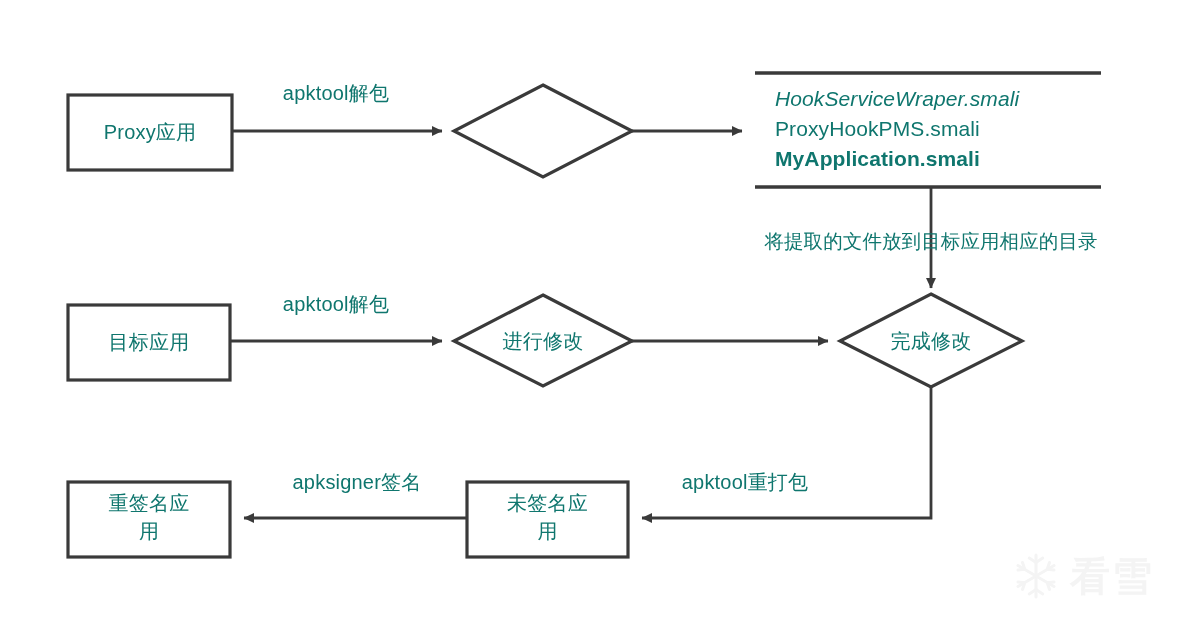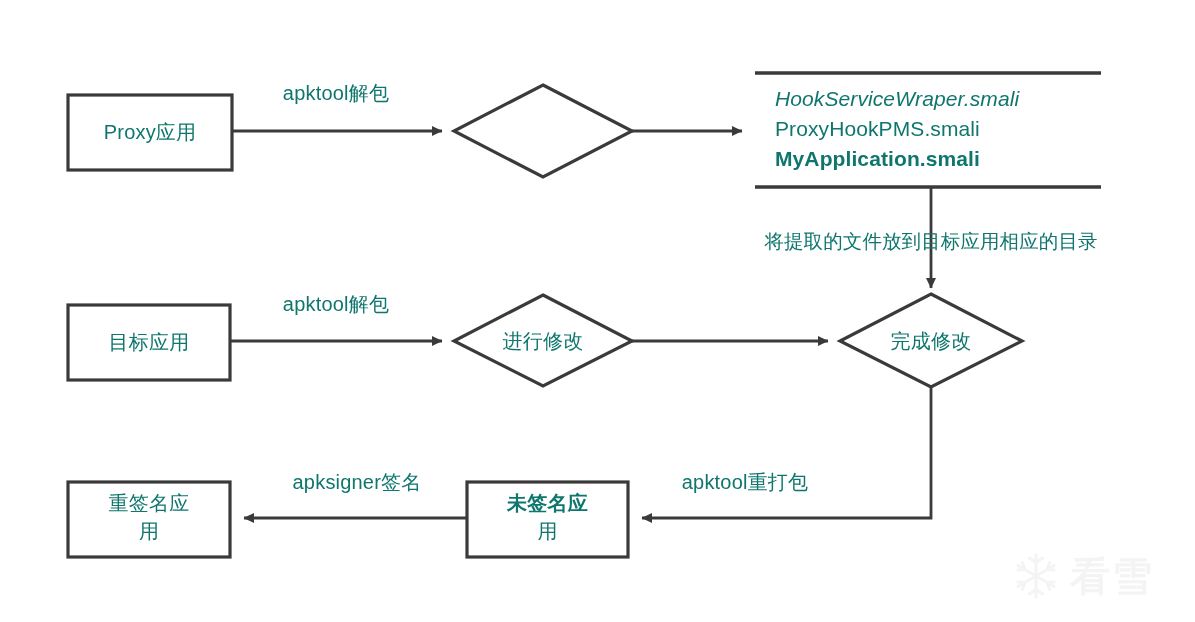--- a/index.html
+++ b/index.html
@@ -127,21 +127,21 @@
 
   <div class="node-text" style="left:68px; top:120px; width:164px;">Proxy应用</div>
 
 
   <div class="node-text" style="left:68px; top:330px; width:162px;">目标应用</div>
 
   <div class="node-text" style="left:840px; top:329px; width:182px;">完成修改</div>
 
   <div class="node-text" style="left:454px; top:329px; width:178px;">进行修改</div>
 
-  <div class="node-text" style="left:467px; top:491px; width:161px;font-weight:bold;">未签名应</div>
+  <div class="node-text" style="left:467px; top:491px; width:161px;">未签名应</div>
   <div class="node-text" style="left:467px; top:519px; width:161px;">用</div>
 
   <div class="node-text" style="left:68px; top:491px; width:162px;">重签名应</div>
   <div class="node-text" style="left:68px; top:519px; width:162px;">用</div>
 
   <div class="edge-label" style="left:236px; top:81px; width:200px;">apktool解包</div>
 
   <div class="edge-label" style="left:236px; top:292px; width:200px;">apktool解包</div>
 
   <div class="edge-label" style="left:600px; top:470px; width:290px;">apktool重打包</div>

